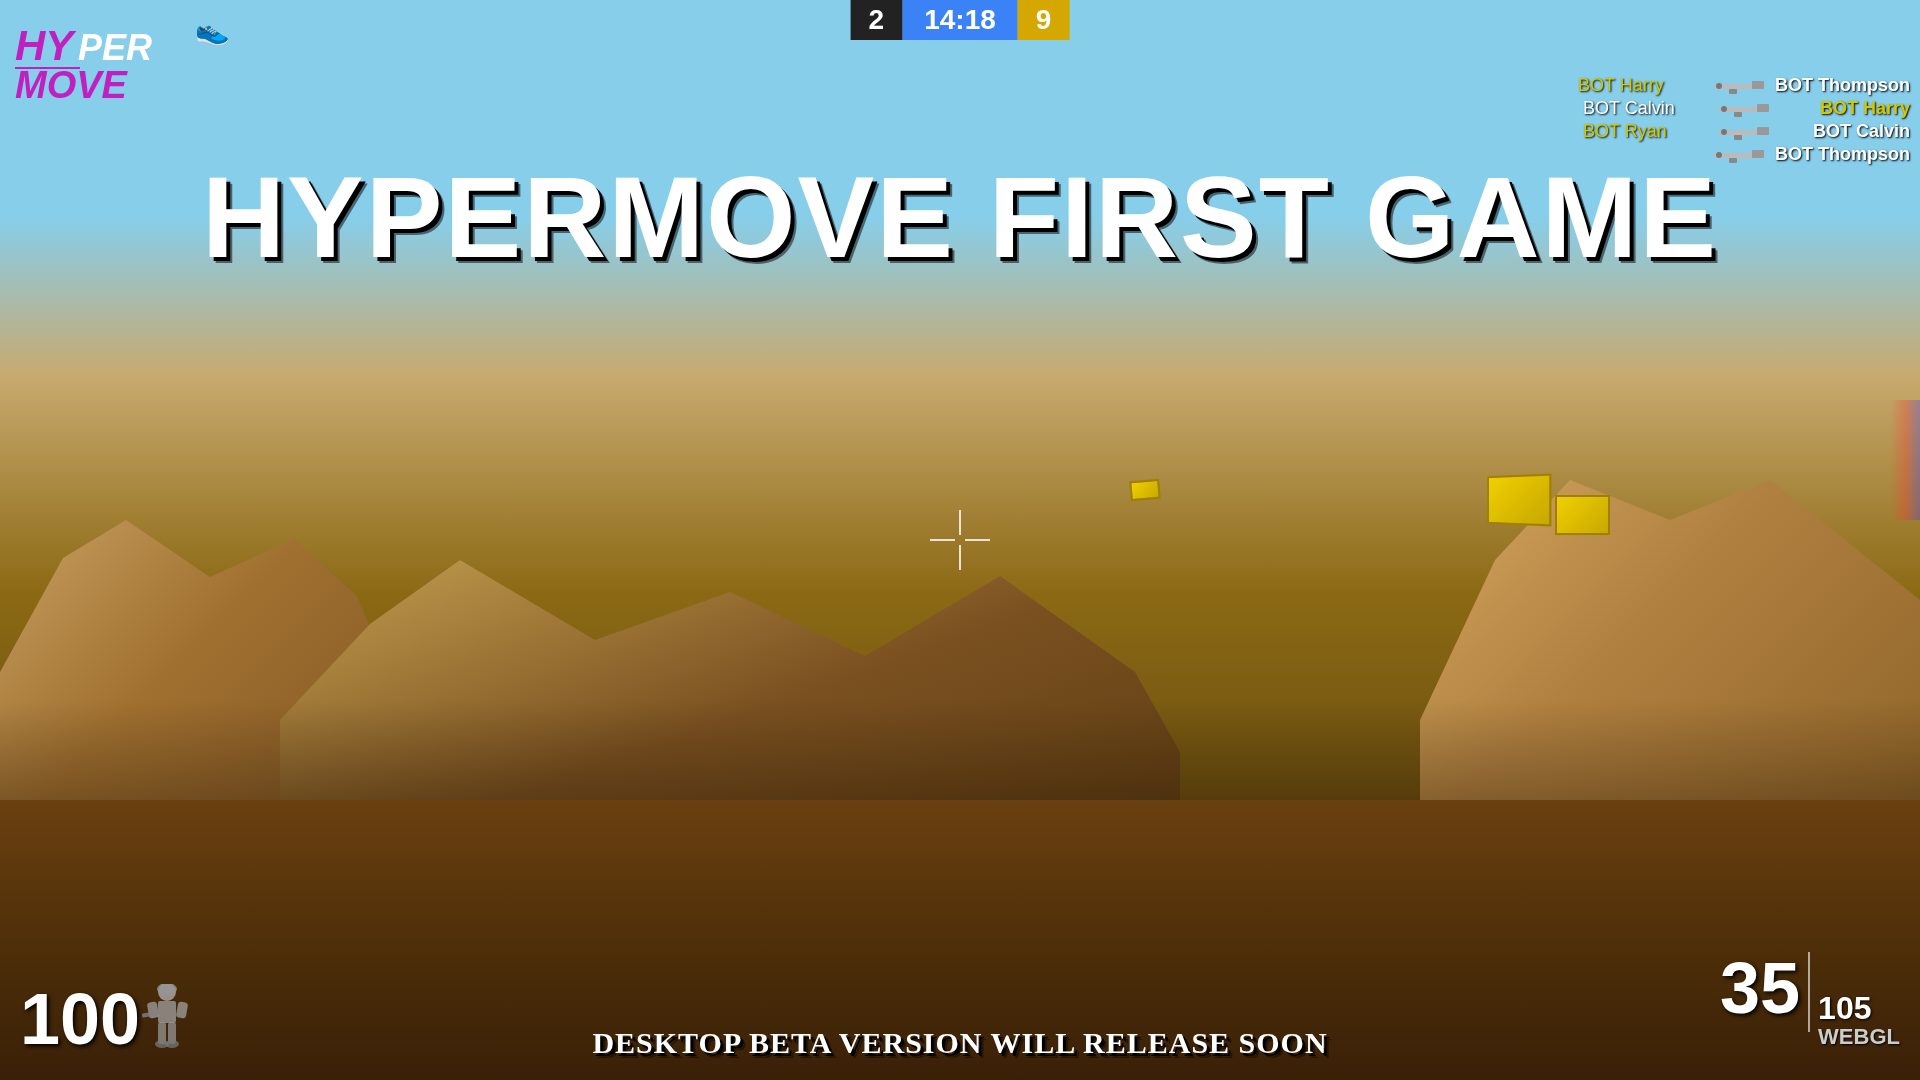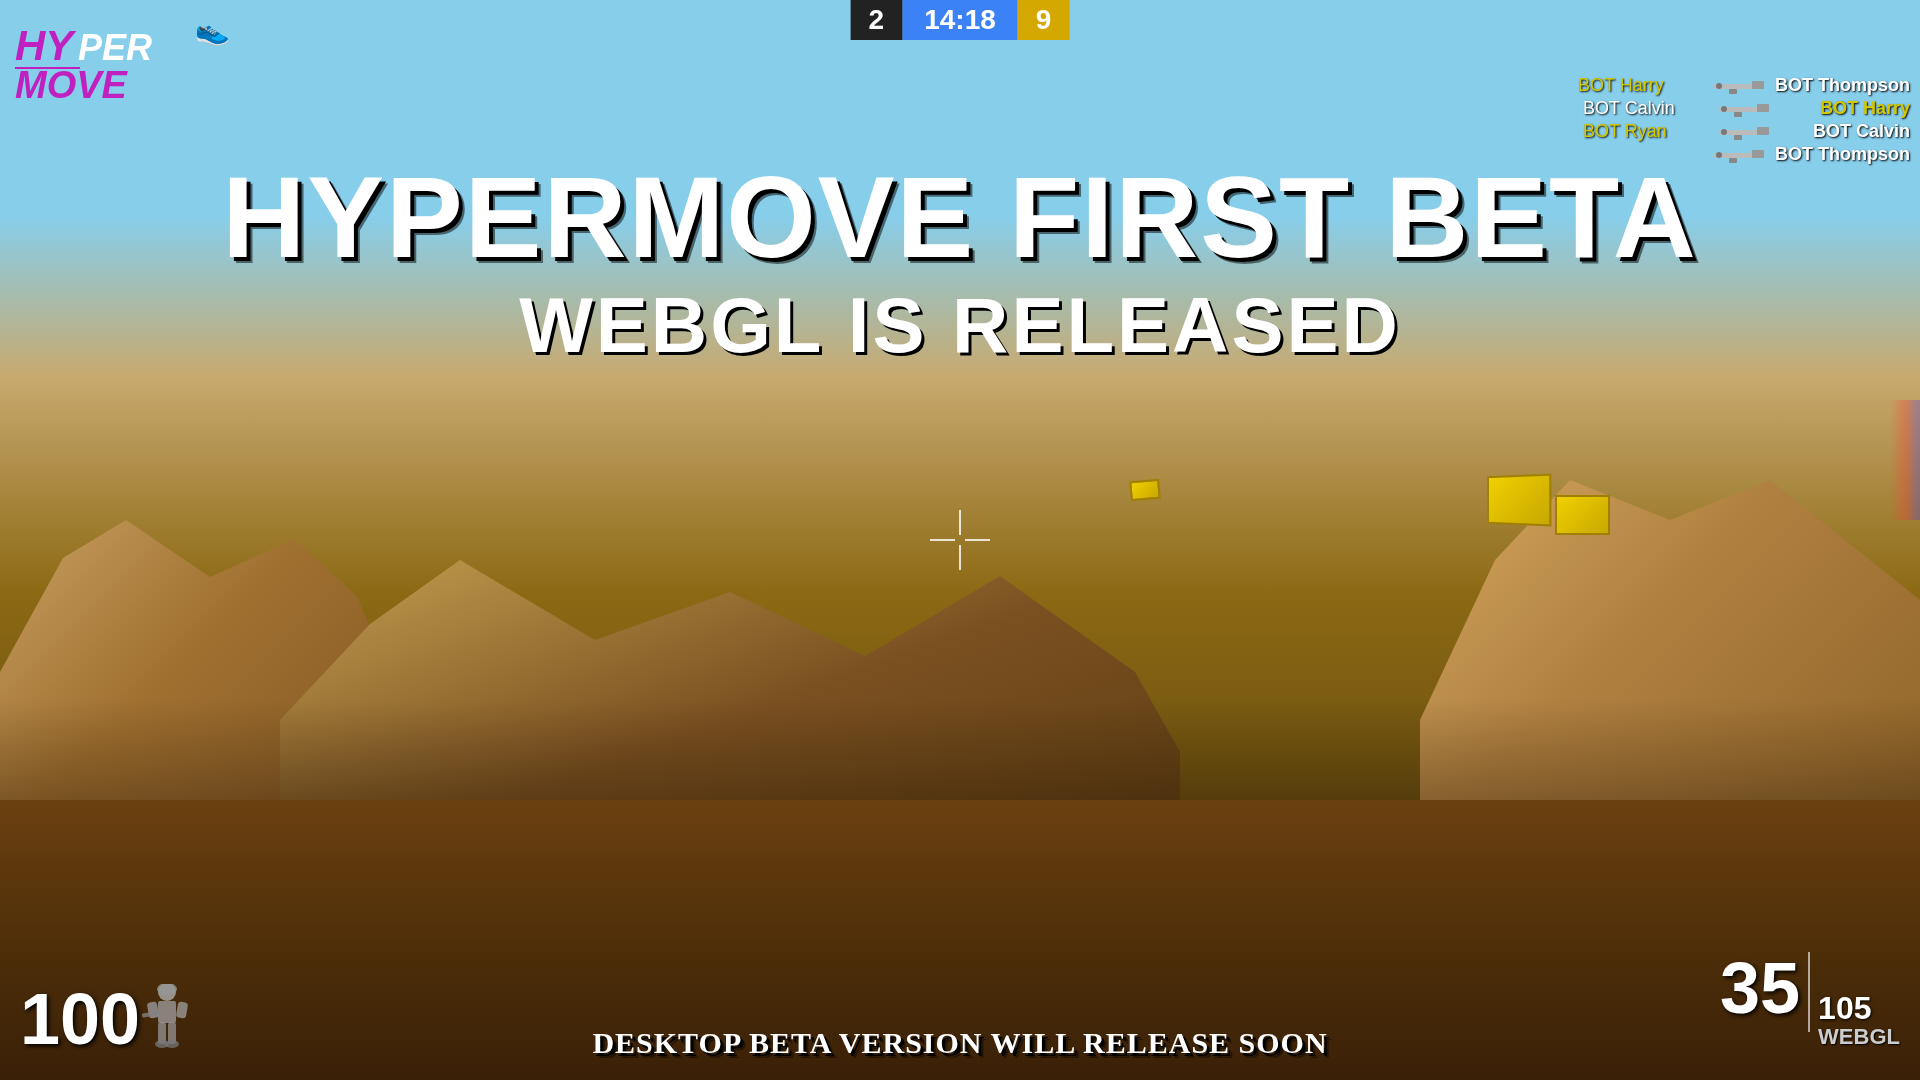--- a/index.html
+++ b/index.html
@@ -423,22 +423,21 @@
       <rect x="0" y="7" width="40" height="5" fill="#bbb" rx="1"></rect>
       <rect x="38" y="4" width="12" height="8" fill="#999" rx="1"></rect>
       <rect x="15" y="12" width="8" height="5" fill="#888" rx="1"></rect>
       <circle cx="5" cy="9" r="3" fill="#777"></circle>
     </svg>
     <span class="score-name-right">BOT Thompson</span>
   </div>
 </div>
 
 <div id="main-title">
-  <div class="title-line1">HYPERMOVE FIRST BETA</div>
-  <div class="title-line2">WEBGL IS RELEASED</div>
+  <div class="title-line1">HYPERMOVE FIRST GAME</div>
 </div>
 
 <div id="crosshair">
   <div class="ch-h" style="width: 25px; left: 0;"></div>
   <div class="ch-h" style="width: 25px; right: 0; left: auto;"></div>
   <div class="ch-v" style="height: 25px; top: 0;"></div>
   <div class="ch-v" style="height: 25px; bottom: 0; top: auto;"></div>
 </div>
 
 <div id="bottom-left-hud">

